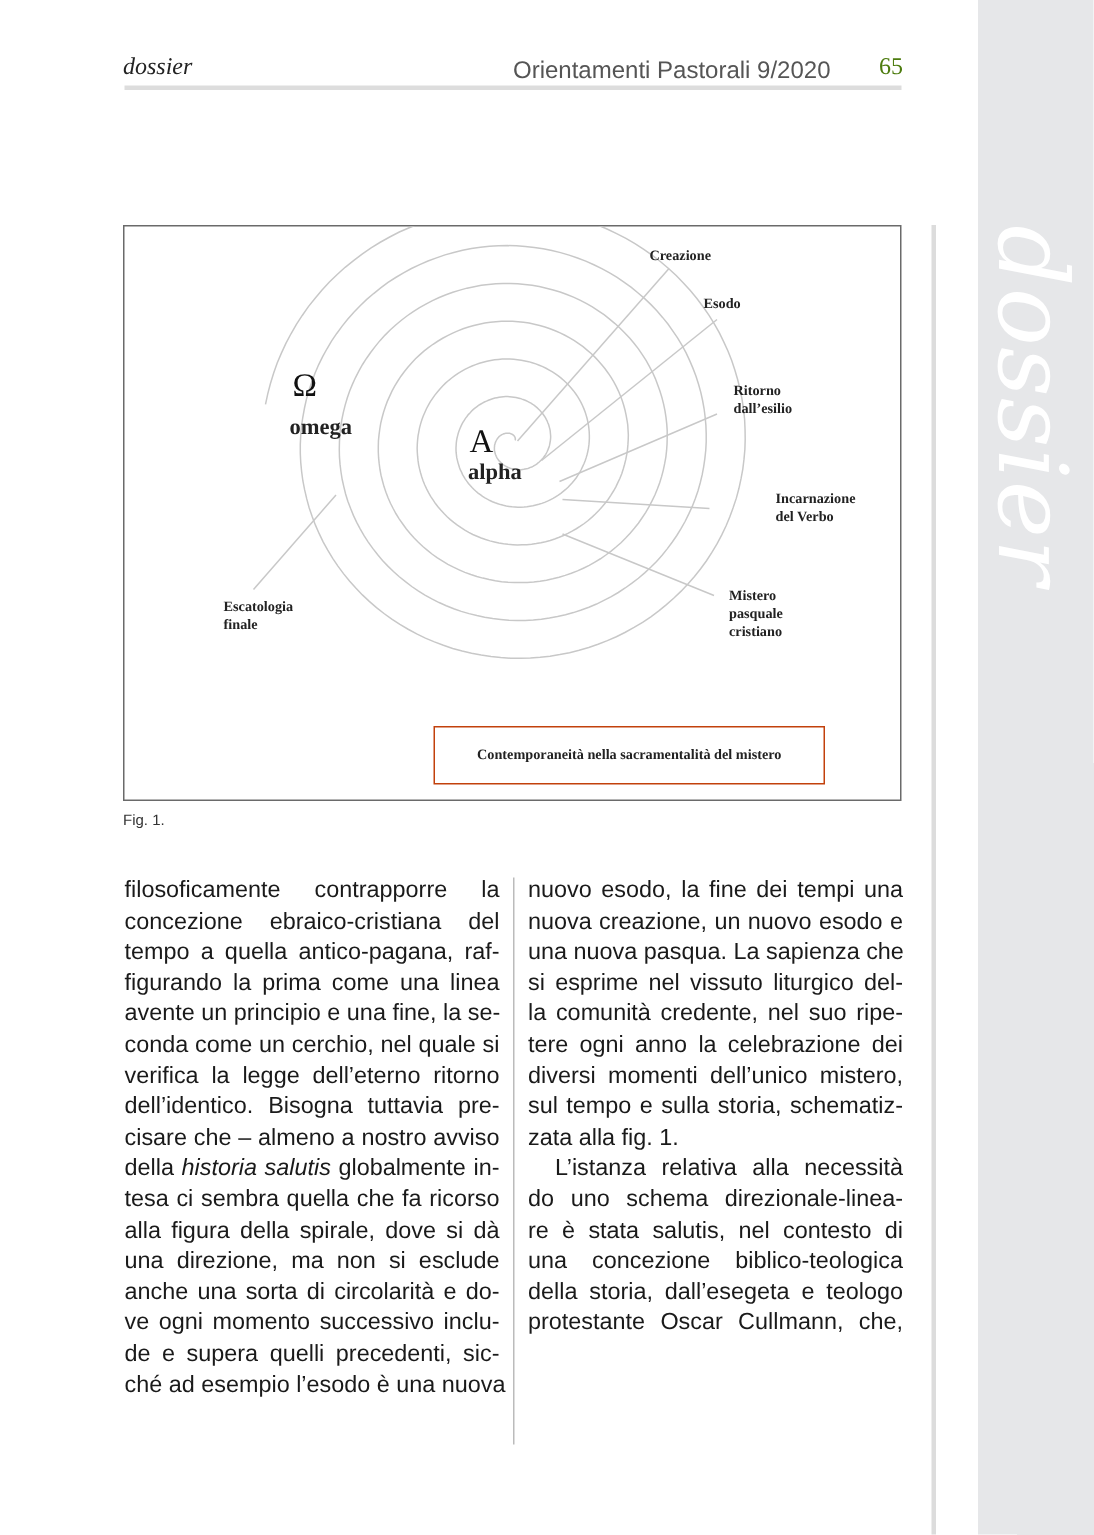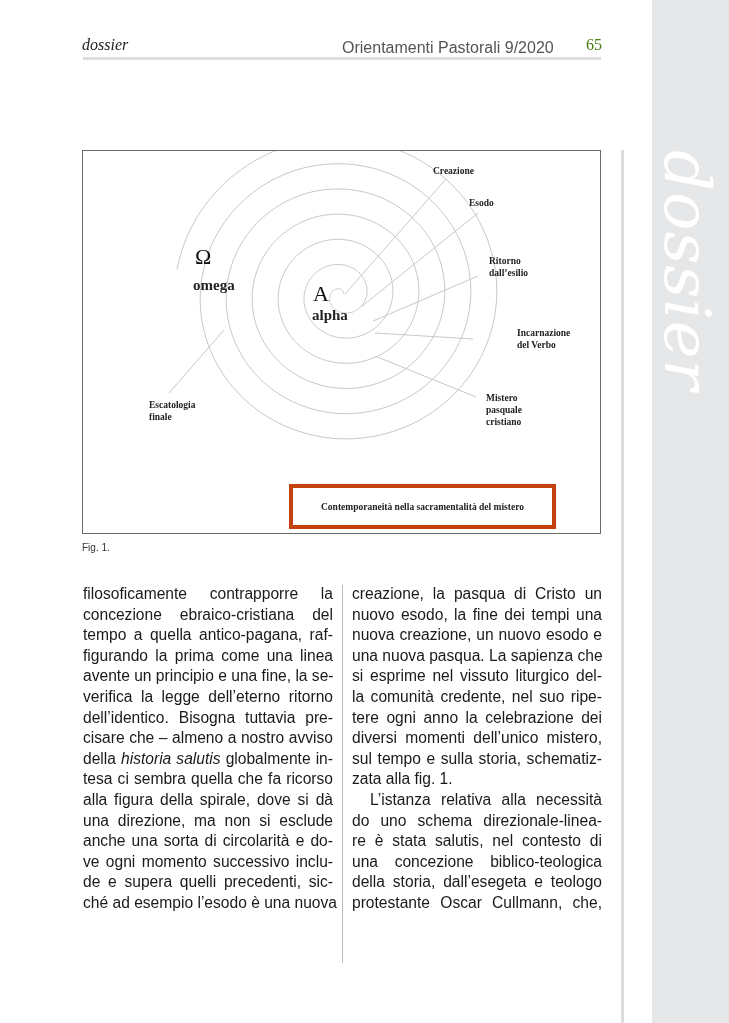--- a/index.html
+++ b/index.html
@@ -48,21 +48,21 @@
     font-size: 9.5px; line-height: 12px; color: #222; white-space: nowrap;
   }
   .fig-big {
     position: absolute; font-family: "Liberation Serif", serif; font-size: 22px; color: #111;
   }
   .fig-sub {
     position: absolute; font-family: "Liberation Serif", serif; font-weight: bold; font-size: 15px; color: #222;
   }
   .caption-box {
     position: absolute; left: 206px; top: 333px; width: 259px; height: 37px;
-    border: 4px solid #c2410c; display: flex; align-items: center; justify-content: center;
+    border: 1px solid #c2410c; display: flex; align-items: center; justify-content: center;
     font-family: "Liberation Serif", serif; font-weight: bold; font-size: 9.5px; color: #222;
   }
   .fig-caption {
     position: absolute; left: 82px; top: 542px;
     font-family: "Liberation Sans", sans-serif; font-size: 10px; color: #333;
   }
   .col {
     position: absolute; top: 584px; width: 250px;
     font-family: Liberation Sans, sans-serif; font-size: 15.6px; line-height: 20.6px; color: #1a1a1a;
     text-align: justify; text-align-last: justify;
@@ -119,35 +119,35 @@
 </div>
 
 <div class="fig-caption">Fig. 1.</div>
 
 <div class="col col-left" id="col-left">
     <span class="line">filosoficamente contrapporre la</span>
     <span class="line">concezione ebraico-cristiana del</span>
     <span class="line">tempo a quella antico-pagana, raf-</span>
     <span class="line">figurando la prima come una linea</span>
     <span class="line">avente un principio e una fine, la se-</span>
+    <span class="line">conda come un cerchio, nel quale si</span>
     <span class="line">verifica la legge dell’eterno ritorno</span>
     <span class="line">dell’identico. Bisogna tuttavia pre-</span>
     <span class="line">cisare che – almeno a nostro avviso</span>
     <span class="line" style="white-space: pre;"><span>della </span><em>historia salutis</em><span> globalmente in-</span></span>
     <span class="line">tesa ci sembra quella che fa ricorso</span>
     <span class="line">alla figura della spirale, dove si dà</span>
     <span class="line">una direzione, ma non si esclude</span>
     <span class="line">anche una sorta di circolarità e do-</span>
     <span class="line">ve ogni momento successivo inclu-</span>
     <span class="line">de e supera quelli precedenti, sic-</span>
     <span class="line">ché ad esempio l’esodo è una nuova</span>
   </div>
 <div class="col-divider"></div>
 <div class="col col-right" id="col-right">
-    <span class="line">creazione, la pasqua di Cristo un</span>
     <span class="line">nuovo esodo, la fine dei tempi una</span>
     <span class="line">nuova creazione, un nuovo esodo e</span>
     <span class="line">una nuova pasqua. La sapienza che</span>
     <span class="line">si esprime nel vissuto liturgico del-</span>
     <span class="line">la comunità credente, nel suo ripe-</span>
     <span class="line">tere ogni anno la celebrazione dei</span>
     <span class="line">diversi momenti dell’unico mistero,</span>
     <span class="line">sul tempo e sulla storia, schematiz-</span>
     <span class="line last">zata alla fig. 1.</span>
     <span class="line indent">L’istanza relativa alla necessità</span>

